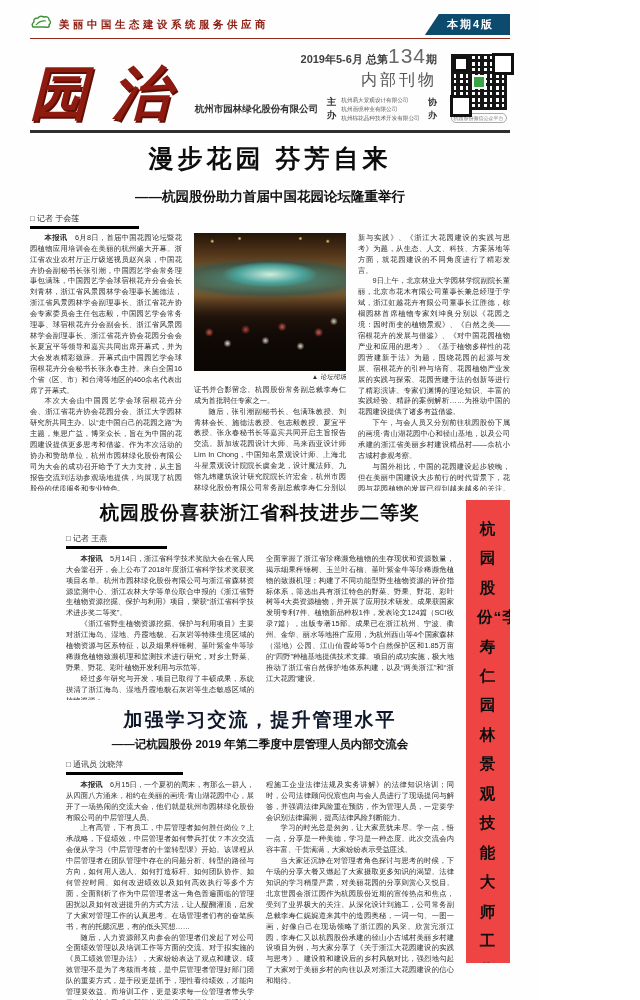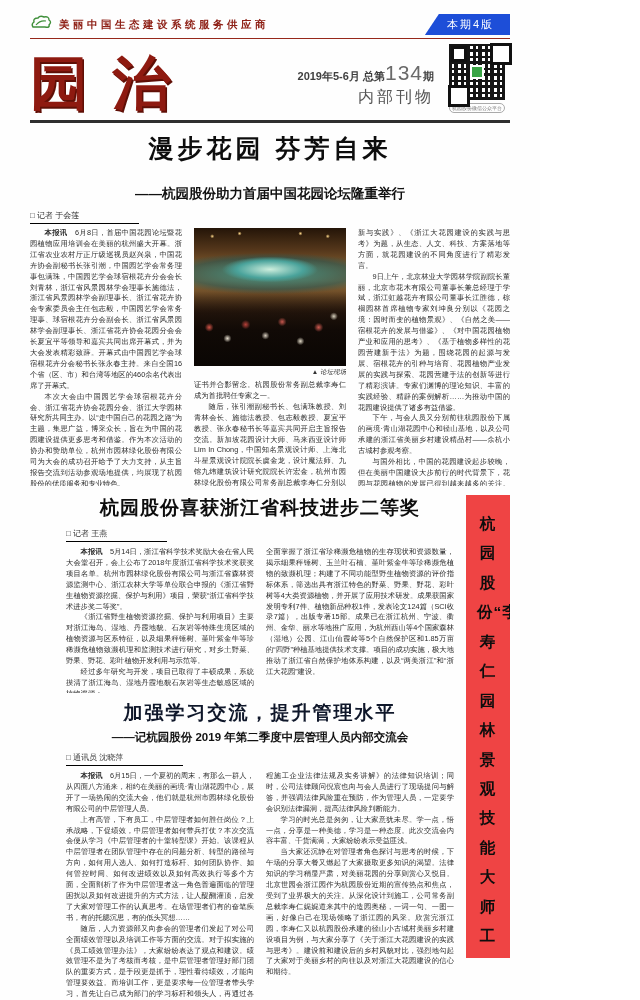--- a/index.html
+++ b/index.html
@@ -3,25 +3,25 @@
 <meta charset="utf-8">
 <style>
   html,body{margin:0;padding:0;background:#ffffff;}
   body{width:640px;height:1000px;font-family:"Liberation Sans","DejaVu Sans",sans-serif;color:#222;}
   .sheet{box-sizing:border-box;width:540px;height:1000px;padding:14px 30px 0;overflow:hidden;background:#fefefe;}
 
   
   .topstrip{display:flex;align-items:center;justify-content:space-between;border-bottom:1px solid #96281b;padding-bottom:3px;}
   .brand{display:flex;align-items:center;gap:7px;}
   .slogan{color:#8e2016;font-weight:bold;font-size:10.5px;letter-spacing:3.5px;white-space:nowrap;}
-  .badge{background:#1d4ed8;color:#fff;font-weight:normal;font-size:11px;letter-spacing:2px;padding:3px 16px 3px 22px;clip-path:polygon(14px 0,100% 0,100% 100%,0 100%);}
+  .badge{background:#0c4a6e;color:#fff;font-weight:bold;font-size:11px;letter-spacing:2px;padding:3px 16px 3px 22px;clip-path:polygon(14px 0,100% 0,100% 100%,0 100%);}
 
   
   .masthead{display:flex;align-items:flex-end;justify-content:space-between;padding:5px 0 4px;}
-  .paper-title{font-family:"DejaVu Serif","Liberation Serif",serif;font-weight:bold;font-size:58px;line-height:60px;color:#8e1a10;letter-spacing:0.42em;text-shadow:1.5px 1.5px 0 #5f0f06;white-space:nowrap;}
+  .paper-title{font-family:"DejaVu Serif","Liberation Serif",serif;font-weight:bold;font-size:58px;line-height:60px;color:#8e1a10;letter-spacing:0.42em;text-shadow:1.5px 1.5px 0 #5f0f06;white-space:nowrap;font-style:italic;}
   .mast-right{display:flex;align-items:flex-end;gap:10px;}
   .issue-block{text-align:right;}
   .issue-line{font-size:11px;font-weight:bold;color:#3f3f3f;white-space:nowrap;}
   .issue-number{font-size:21px;font-weight:normal;color:#6a6a6a;letter-spacing:1px;}
   .pub-type{font-size:16px;color:#555;letter-spacing:3px;margin:2px 0 5px;}
   .org-row{display:flex;align-items:center;justify-content:flex-end;gap:5px;}
   .org-main{font-size:9.5px;font-weight:bold;color:#333;white-space:nowrap;}
   .org-role{font-size:9.5px;font-weight:bold;color:#333;}
   .co-orgs{font-size:5.6px;color:#555;text-align:left;line-height:1.6;white-space:nowrap;}
   .co-orgs div{white-space:nowrap;}
@@ -31,28 +31,28 @@
       background-image:
         repeating-linear-gradient(0deg,#151515 0 3px,transparent 3px 6px,#151515 6px 8px,transparent 8px 12px),
         repeating-linear-gradient(90deg,#151515 0 3px,#fff 3px 5px,#151515 5px 9px,#fff 9px 12px);}
   .qr::after{content:"";position:absolute;left:21px;top:21px;width:14px;height:14px;background:#3aa546;border:2px solid #fff;box-sizing:border-box;}
   .qr::before{content:"";position:absolute;left:2px;top:2px;width:10px;height:10px;border:3px solid #111;background:#fff;box-shadow:42px 0 0 0 #fff,42px 0 0 3px #111,0 42px 0 0 #fff,0 42px 0 3px #111;}
   .qr-caption{margin:3px auto 0;font-size:5px;color:#777;border:1px solid #aaa;border-radius:5px;padding:1px 2px;width:56px;box-sizing:border-box;white-space:nowrap;overflow:hidden;}
 
   .main-rule{height:3px;background:#2f2f2f;margin:3px 0 9px;}
 
   
-  .byline{font-size:8px;color:#333;border-bottom:1px solid #000000;display:inline-block;padding:0 60px 2px 0;margin:7px 0 4px;}
+  .byline{font-size:8px;color:#333;border-bottom:3px solid #000000;display:inline-block;padding:0 60px 2px 0;margin:7px 0 4px;}
   .body-text p{margin:0;font-size:7.3px;line-height:10.9px;text-align:justify;text-indent:2em;color:#2d2d2d;}
   .body-text p.cont{text-indent:0;}
   .body-text b{font-weight:bold;}
 
   
   .a1-title{text-align:center;font-size:25px;font-weight:bold;letter-spacing:4px;color:#0d0d0d;margin-top:1px;}
-  .a1-sub{text-align:center;font-size:13.5px;font-weight:bold;margin-top:20px;color:#111;}
+  .a1-sub{text-align:center;font-size:13.5px;font-weight:bold;margin-top:13px;color:#111;}
   .cols3{display:flex;gap:12px;height:258px;overflow:hidden;}
   .col{flex:1 1 0;overflow:hidden;min-width:0;}
   .photo{height:138px;position:relative;overflow:hidden;
     background:
       radial-gradient(circle 3px at 12% 6%,#ffd98a,transparent 70%),
       radial-gradient(circle 3px at 30% 4%,#ffd98a,transparent 70%),
       radial-gradient(circle 3px at 70% 4%,#ffd98a,transparent 70%),
       radial-gradient(circle 3px at 88% 6%,#ffd98a,transparent 70%),
       radial-gradient(ellipse 60px 16px at 50% 30%,#cdeedd 0%,#4aa39b 55%,rgba(20,90,100,0) 80%),
       radial-gradient(ellipse 140px 26px at 50% 33%,rgba(60,160,150,.85) 0%,rgba(25,90,95,.5) 60%,transparent 80%),
@@ -106,20 +106,30 @@
   </div>
 
   <div class="masthead">
     <div class="paper-title">园治</div>
     <div class="mast-right">
       <div class="issue-block">
         <div class="issue-line">
           <span>2019年5-6月 总第</span><span class="issue-number">134</span><span>期</span>
         </div>
         <div class="pub-type">内部刊物</div>
+        <div class="org-row">
+          <span class="org-main">杭州市园林绿化股份有限公司</span>
+          <span class="org-role">主办</span>
+          <span class="co-orgs">
+            <div>杭州易大景观设计有限公司</div>
+            <div>杭州画境种业有限公司</div>
+            <div>杭州棕花品种技术开发有限公司</div>
+          </span>
+          <span class="co-role">协办</span>
+        </div>
       </div>
       <div class="qr-block">
         <div class="qr"></div>
         <div class="qr-caption">杭园股份微信公众平台</div>
       </div>
     </div>
   </div>
 
   <div class="main-rule"></div>
 

